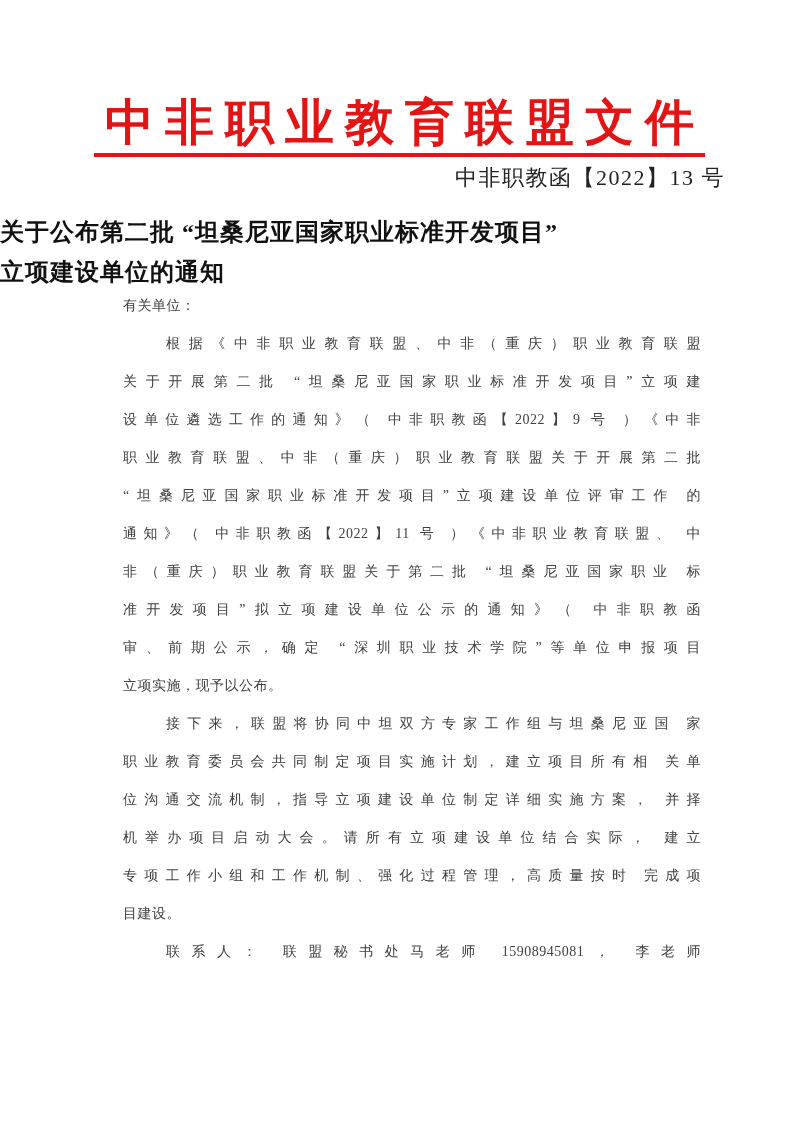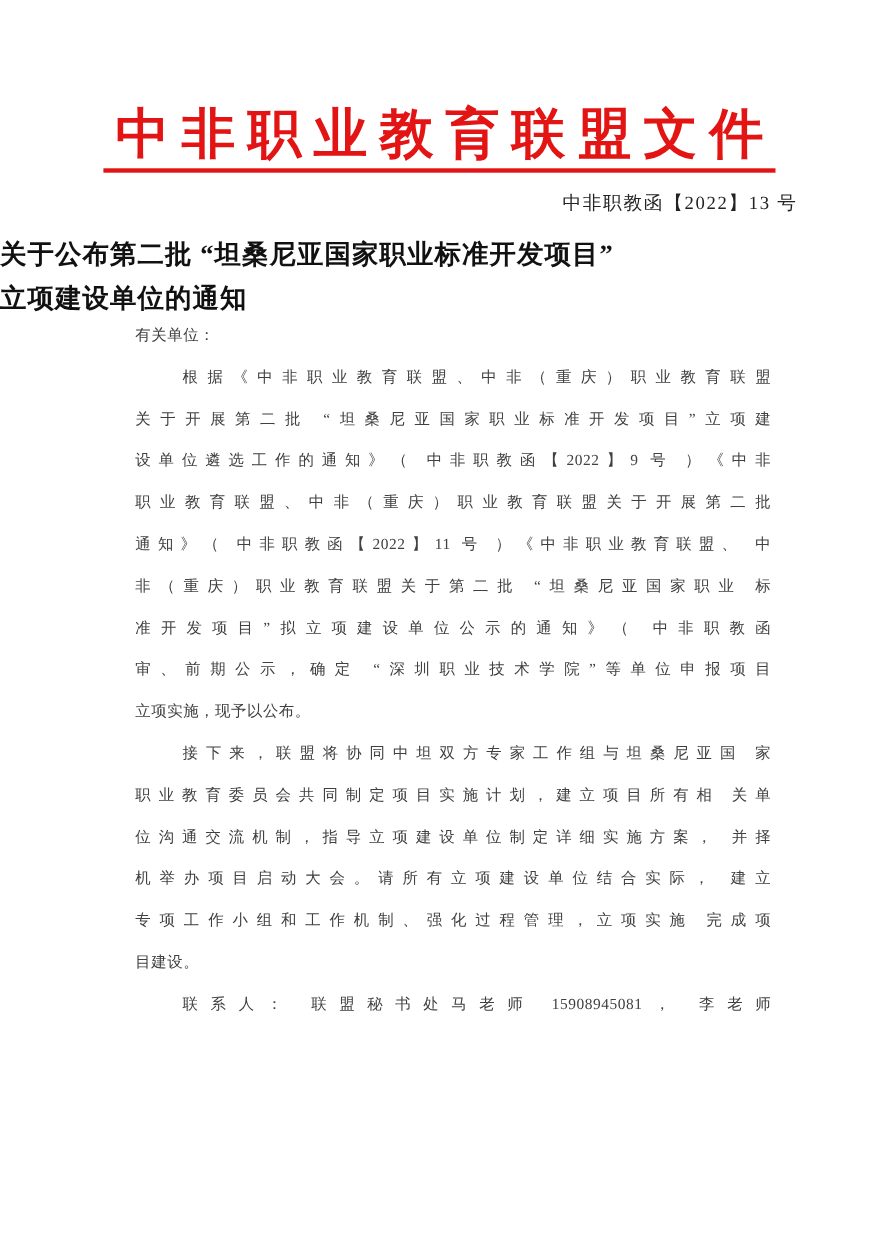--- a/index.html
+++ b/index.html
@@ -23,22 +23,22 @@
     font-size:49px;
     line-height:52px;
     color:#e21414;
     letter-spacing:11px;
     padding:0 0 5px 11px;
     border-bottom:4px solid #e21414;
     white-space:nowrap;
   }
   
   .doc-number{
-    position:absolute;top:173px;right:74px;
-    font-size:17px;
+    position:absolute;top:163px;right:74px;
+    font-size:22px;
     letter-spacing:1.5px;
     color:#222222;
     white-space:nowrap;
   }
   
   .subject{
     position:absolute;top:212px;left:0;width:100%;
     text-align:left;
     font-weight:bold;
     font-size:24px;
@@ -74,29 +74,30 @@
     <div>立项建设单位的通知</div>
   </div>
 
   <div class="body">
     <div class="ln">有关单位：</div>
 
     <div class="ln fill indent">根据《中非职业教育联盟、中非（重庆）职业教育联盟</div>
     <div class="ln fill">关于开展第二批 “坦桑尼亚国家职业标准开发项目”立项建</div>
     <div class="ln fill">设单位遴选工作的通知》（ 中非职教函【2022】9 号 ）《中非</div>
     <div class="ln fill">职业教育联盟、中非（重庆）职业教育联盟关于开展第二批</div>
+    <div class="ln fill">“坦桑尼亚国家职业标准开发项目”立项建设单位评审工作 的</div>
     <div class="ln fill">通知》（ 中非职教函【2022】11 号 ）《中非职业教育联盟、 中</div>
     <div class="ln fill">非（重庆）职业教育联盟关于第二批 “坦桑尼亚国家职业 标</div>
     <div class="ln fill">准开发项目”拟立项建设单位公示的通知》（ 中非职教函</div>
     <div class="ln fill">审、前期公示，确定 “深圳职业技术学院”等单位申报项目</div>
     <div class="ln">立项实施，现予以公布。</div>
 
     <div class="ln fill indent">接下来，联盟将协同中坦双方专家工作组与坦桑尼亚国 家</div>
     <div class="ln fill">职业教育委员会共同制定项目实施计划，建立项目所有相 关单</div>
     <div class="ln fill">位沟通交流机制，指导立项建设单位制定详细实施方案， 并择</div>
     <div class="ln fill">机举办项目启动大会。请所有立项建设单位结合实际， 建立</div>
-    <div class="ln fill">专项工作小组和工作机制、强化过程管理，立项实施 完成项</div>
+    <div class="ln fill">专项工作小组和工作机制、强化过程管理，高质量按时 完成项</div>
     <div class="ln">目建设。</div>
 
     <div class="ln fill indent">联系人：  联盟秘书处马老师 15908945081，  李老师</div>
   </div>
 
 </div>
 
 </body></html>

